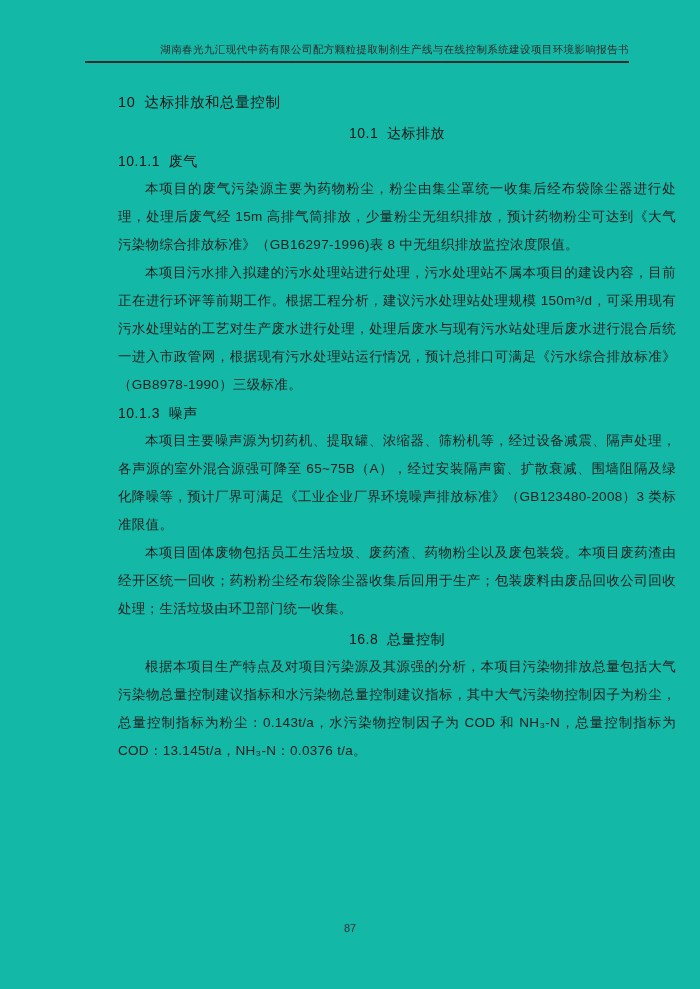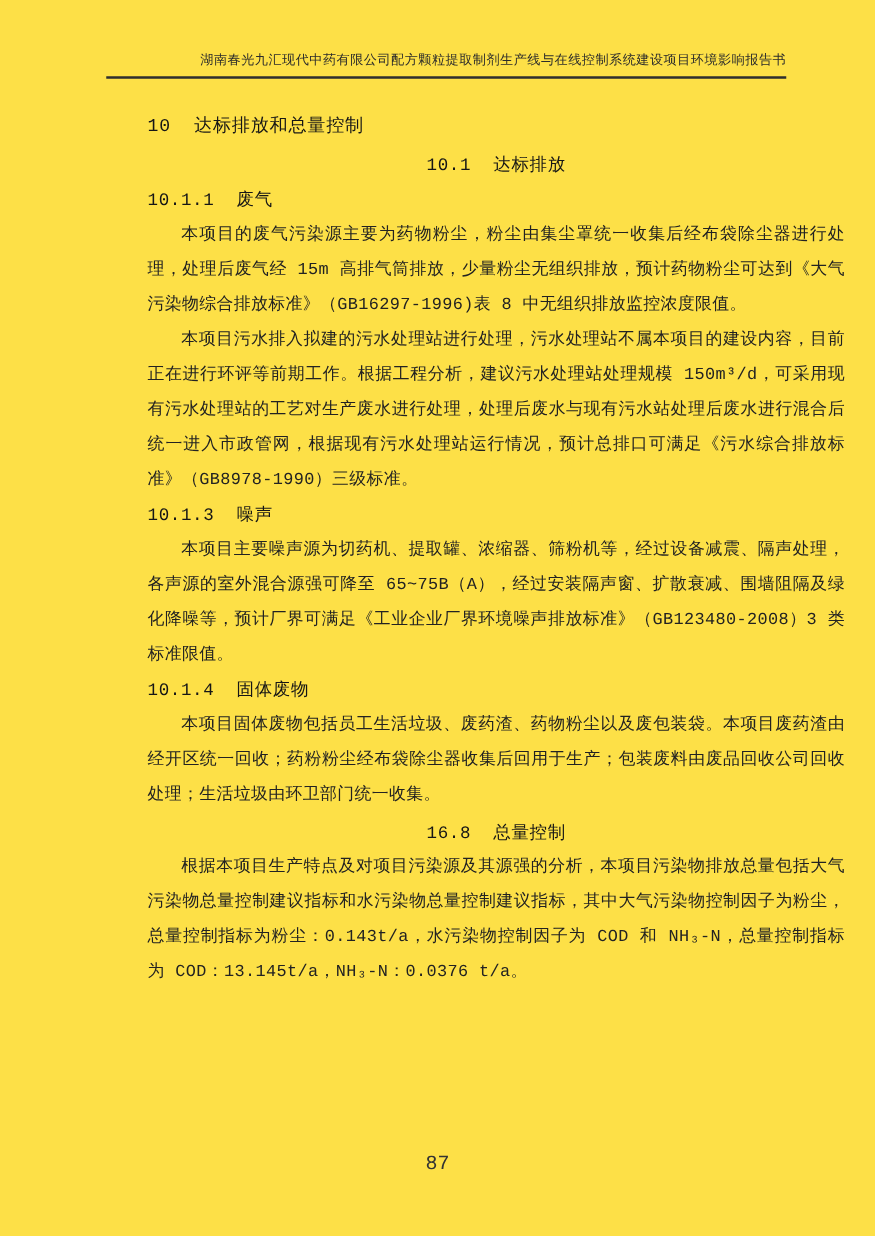--- a/index.html
+++ b/index.html
@@ -4,22 +4,22 @@
 <style>
   html, body {
     margin: 0;
     padding: 0;
     background: #ffffff;
   }
   .page {
     position: relative;
     width: 700px;
     height: 989px;
-    background: #fde047;
-    font-family: Liberation Mono, monospace;
+    background: #14b8a6;
+    font-family: Liberation Sans, sans-serif;
     color: #1e1e1e;
     overflow: hidden;
   }
   .page-header {
     position: absolute;
     top: 42px;
     left: 85px;
     width: 544px;
     text-align: right;
     font-size: 10.5px;
@@ -55,21 +55,21 @@
     text-indent: 2em;
     letter-spacing: 0.3px;
     color: #222222;
   }
   .page-footer {
     position: absolute;
     top: 922px;
     left: 0;
     width: 700px;
     text-align: center;
-    font-size: 16px;
+    font-size: 11px;
     color: #333333;
   }
 </style>
 </head>
 <body>
 
 <div class="page">
 
   <header class="page-header">
     <div>湖南春光九汇现代中药有限公司配方颗粒提取制剂生产线与在线控制系统建设项目环境影响报告书</div>
@@ -81,21 +81,20 @@
     <h2>10.1  达标排放</h2>
 
     <h3>10.1.1  废气</h3>
     <p>本项目的废气污染源主要为药物粉尘，粉尘由集尘罩统一收集后经布袋除尘器进行处理，处理后废气经 15m 高排气筒排放，少量粉尘无组织排放，预计药物粉尘可达到《大气污染物综合排放标准》（GB16297-1996)表 8 中无组织排放监控浓度限值。</p>
 
     <p>本项目污水排入拟建的污水处理站进行处理，污水处理站不属本项目的建设内容，目前正在进行环评等前期工作。根据工程分析，建议污水处理站处理规模 150m³/d，可采用现有污水处理站的工艺对生产废水进行处理，处理后废水与现有污水站处理后废水进行混合后统一进入市政管网，根据现有污水处理站运行情况，预计总排口可满足《污水综合排放标准》（GB8978-1990）三级标准。</p>
 
     <h3>10.1.3  噪声</h3>
     <p>本项目主要噪声源为切药机、提取罐、浓缩器、筛粉机等，经过设备减震、隔声处理，各声源的室外混合源强可降至 65~75B（A），经过安装隔声窗、扩散衰减、围墙阻隔及绿化降噪等，预计厂界可满足《工业企业厂界环境噪声排放标准》（GB123480-2008）3 类标准限值。</p>
 
-    <h3>10.1.4  固体废物</h3>
     <p>本项目固体废物包括员工生活垃圾、废药渣、药物粉尘以及废包装袋。本项目废药渣由经开区统一回收；药粉粉尘经布袋除尘器收集后回用于生产；包装废料由废品回收公司回收处理；生活垃圾由环卫部门统一收集。</p>
 
     <h2 class="sec-total">16.8  总量控制</h2>
     <p>根据本项目生产特点及对项目污染源及其源强的分析，本项目污染物排放总量包括大气污染物总量控制建议指标和水污染物总量控制建议指标，其中大气污染物控制因子为粉尘，总量控制指标为粉尘：0.143t/a，水污染物控制因子为 COD 和 NH₃-N，总量控制指标为 COD：13.145t/a，NH₃-N：0.0376 t/a。</p>
   </main>
 
   <footer class="page-footer">
     <span>87</span>
   </footer>
 

